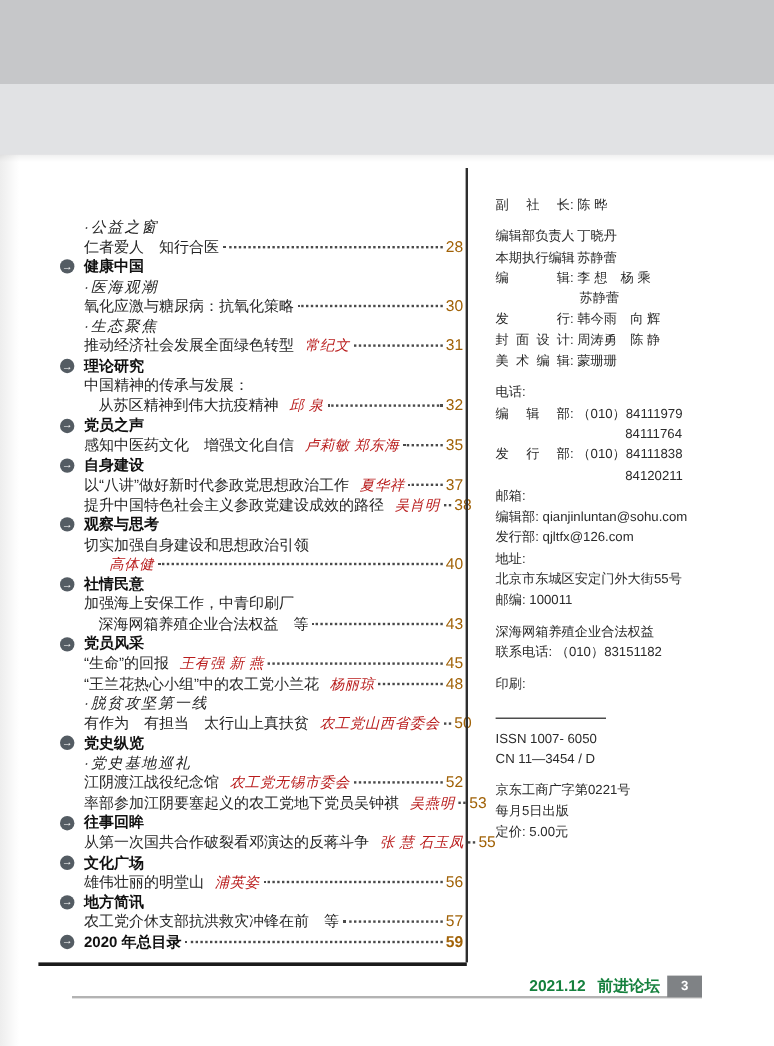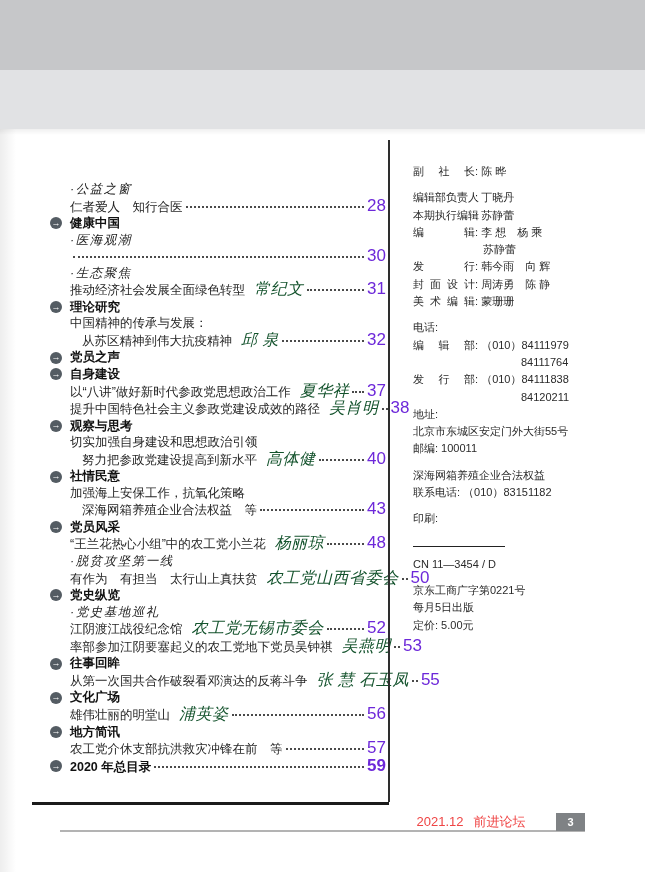--- a/index.html
+++ b/index.html
@@ -32,26 +32,26 @@
   .bullet .circ {
     width:12px; height:12px; border-radius:50%;
     display:flex; align-items:center; justify-content:center;
     color:#ffffff; font-size:9px; font-weight:bold; line-height:1;
   }
   .toc-line.section { font-weight:bold; color:#111; }
   .toc-line.subhead, .toc-line.plain, .toc-line.article { padding-left:20px; }
   .toc-line.indent { padding-left:32px; }
   .toc-line.subhead { font-style:italic; letter-spacing:1.5px; color:#222; }
   .atitle { flex:0 0 auto; }
-  .author { flex:0 0 auto; font-style:italic; font-size:16px; margin-left:9px; color:#14532d; letter-spacing:0.5px; }
+  .author { flex:0 0 auto; font-style:italic; font-size:12px; margin-left:9px; color:#b91c1c; letter-spacing:0.5px; }
   .leader {
     flex:1 1 8px; min-width:6px; margin:0 3px;
     border-bottom:2px dotted #4a4a4a; transform:translateY(-3px);
   }
-  .pg { flex:0 0 auto; font-size:17px; color:#6d28d9; }
+  .pg { flex:0 0 auto; font-size:13px; color:#a16207; }
 
   
   .divider { position:absolute; left:388px; top:140px; width:2px; height:662px; }
 
   
   .masthead {
     position:absolute; left:413px; top:163px; width:222px;
     font-size:11px; color:#2a2a2a; line-height:17.3px;
   }
   .m-block { margin:0; }
@@ -66,22 +66,22 @@
   .m-num2 { padding-left:108px; }
   .print-label {
     display:inline-block; width:92px; border-bottom:1.5px solid #222; padding-bottom:18px;
   }
   .m-line { white-space:nowrap; }
 
   
   .rule-dark  { position:absolute; left:32px;  top:802px; width:357px; height:3px; }
   .rule-gray  { position:absolute; left:60px;  top:830px; width:525px; height:2px; }
   .footer-text {
-    position:absolute; left:392px; top:813px; width:158px; text-align:center;
-    font-size:13px; font-weight:normal; color:#ef4444; white-space:nowrap;
+    position:absolute; left:392px; top:813px; width:158px; text-align:right;
+    font-size:13px; font-weight:bold; color:#15803d; white-space:nowrap;
   }
   .footer-text .issue { margin-right:10px; }
   .page-box {
     position:absolute; left:556px; top:813px; width:29px; height:18px;
     display:flex; align-items:center; justify-content:center;
     color:#ffffff; font-size:11px; font-weight:bold;
   }
 </style>
 </head>
 <body>
@@ -104,20 +104,21 @@
       <div class="toc-line section">
         <span class="bullet">
           <span class="circ" style="background: rgb(84, 92, 99);">→</span>
         </span>
         <span class="atitle">健康中国</span>
       </div>
       <div class="toc-line subhead">
         <span class="atitle">·医海观潮</span>
       </div>
       <div class="toc-line article">
+        <span class="atitle">氧化应激与糖尿病：抗氧化策略</span>
         <span class="leader"></span>
         <span class="pg">30</span>
       </div>
       <div class="toc-line subhead">
         <span class="atitle">·生态聚焦</span>
       </div>
       <div class="toc-line article">
         <span class="atitle">推动经济社会发展全面绿色转型</span>
         <span class="author">常纪文</span>
         <span class="leader"></span>
@@ -137,20 +138,26 @@
         <span class="author">邱 泉</span>
         <span class="leader"></span>
         <span class="pg">32</span>
       </div>
       <div class="toc-line section">
         <span class="bullet">
           <span class="circ" style="background: rgb(84, 92, 99);">→</span>
         </span>
         <span class="atitle">党员之声</span>
       </div>
+      <div class="toc-line article">
+        <span class="atitle">感知中医药文化　增强文化自信</span>
+        <span class="author">卢莉敏 郑东海</span>
+        <span class="leader"></span>
+        <span class="pg">35</span>
+      </div>
       <div class="toc-line section">
         <span class="bullet">
           <span class="circ" style="background: rgb(84, 92, 99);">→</span>
         </span>
         <span class="atitle">自身建设</span>
       </div>
       <div class="toc-line article">
         <span class="atitle">以“八讲”做好新时代参政党思想政治工作</span>
         <span class="author">夏华祥</span>
         <span class="leader"></span>
@@ -165,44 +172,49 @@
       <div class="toc-line section">
         <span class="bullet">
           <span class="circ" style="background: rgb(84, 92, 99);">→</span>
         </span>
         <span class="atitle">观察与思考</span>
       </div>
       <div class="toc-line plain">
         <span class="atitle">切实加强自身建设和思想政治引领</span>
       </div>
       <div class="toc-line article indent">
-        <span class="atitle">努力把参政党建设提高到新水平</span>
         <span class="author">高体健</span>
         <span class="leader"></span>
         <span class="pg">40</span>
       </div>
       <div class="toc-line section">
         <span class="bullet">
           <span class="circ" style="background: rgb(84, 92, 99);">→</span>
         </span>
         <span class="atitle">社情民意</span>
       </div>
       <div class="toc-line plain">
-        <span class="atitle">加强海上安保工作，抗氧化策略</span>
+        <span class="atitle">加强海上安保工作，中青印刷厂</span>
       </div>
       <div class="toc-line article indent">
         <span class="atitle">深海网箱养殖企业合法权益　等</span>
         <span class="leader"></span>
         <span class="pg">43</span>
       </div>
       <div class="toc-line section">
         <span class="bullet">
           <span class="circ" style="background: rgb(84, 92, 99);">→</span>
         </span>
         <span class="atitle">党员风采</span>
+      </div>
+      <div class="toc-line article">
+        <span class="atitle">“生命”的回报</span>
+        <span class="author">王有强 新 燕</span>
+        <span class="leader"></span>
+        <span class="pg">45</span>
       </div>
       <div class="toc-line article">
         <span class="atitle">“王兰花热心小组”中的农工党小兰花</span>
         <span class="author">杨丽琼</span>
         <span class="leader"></span>
         <span class="pg">48</span>
       </div>
       <div class="toc-line subhead">
         <span class="atitle">·脱贫攻坚第一线</span>
       </div>
@@ -294,32 +306,38 @@
         <div class="m-row"><span class="m-label">美术编辑</span><span class="m-colon">: </span><span class="m-value">蒙珊珊</span></div>
       </div>
       <div class="m-block gap">
         <div class="m-line">电话:</div>
         <div class="m-row"><span class="m-label">编辑部</span><span class="m-colon">: </span><span class="m-value">（010）84111979</span></div>
         <div class="m-num2">84111764</div>
         <div class="m-row"><span class="m-label">发行部</span><span class="m-colon">: </span><span class="m-value">（010）84111838</span></div>
         <div class="m-num2">84120211</div>
       </div>
       <div class="m-block">
+        <div class="m-line">邮箱:</div>
+        <div class="m-line">编辑部: qianjinluntan@sohu.com</div>
+        <div class="m-line">发行部: qjltfx@126.com</div>
+      </div>
+      <div class="m-block">
         <div class="m-line">地址:</div>
         <div class="m-line">北京市东城区安定门外大街55号</div>
         <div class="m-line">邮编: 100011</div>
       </div>
       <div class="m-block gap">
         <div class="m-line">深海网箱养殖企业合法权益</div>
         <div class="m-line">联系电话: （010）83151182</div>
       </div>
       <div class="m-block gap">
         <div class="m-line"><span class="print-label">印刷:</span></div>
       </div>
       <div class="m-block gap">
+        <div class="m-line">ISSN 1007- 6050</div>
         <div class="m-line">CN 11—3454 / D</div>
       </div>
       <div class="m-block gap">
         <div class="m-line">京东工商广字第0221号</div>
         <div class="m-line">每月5日出版</div>
         <div class="m-line">定价: 5.00元</div>
       </div>
     </div>
 
   <div class="rule-dark" style="background: rgb(27, 27, 27);"></div>

